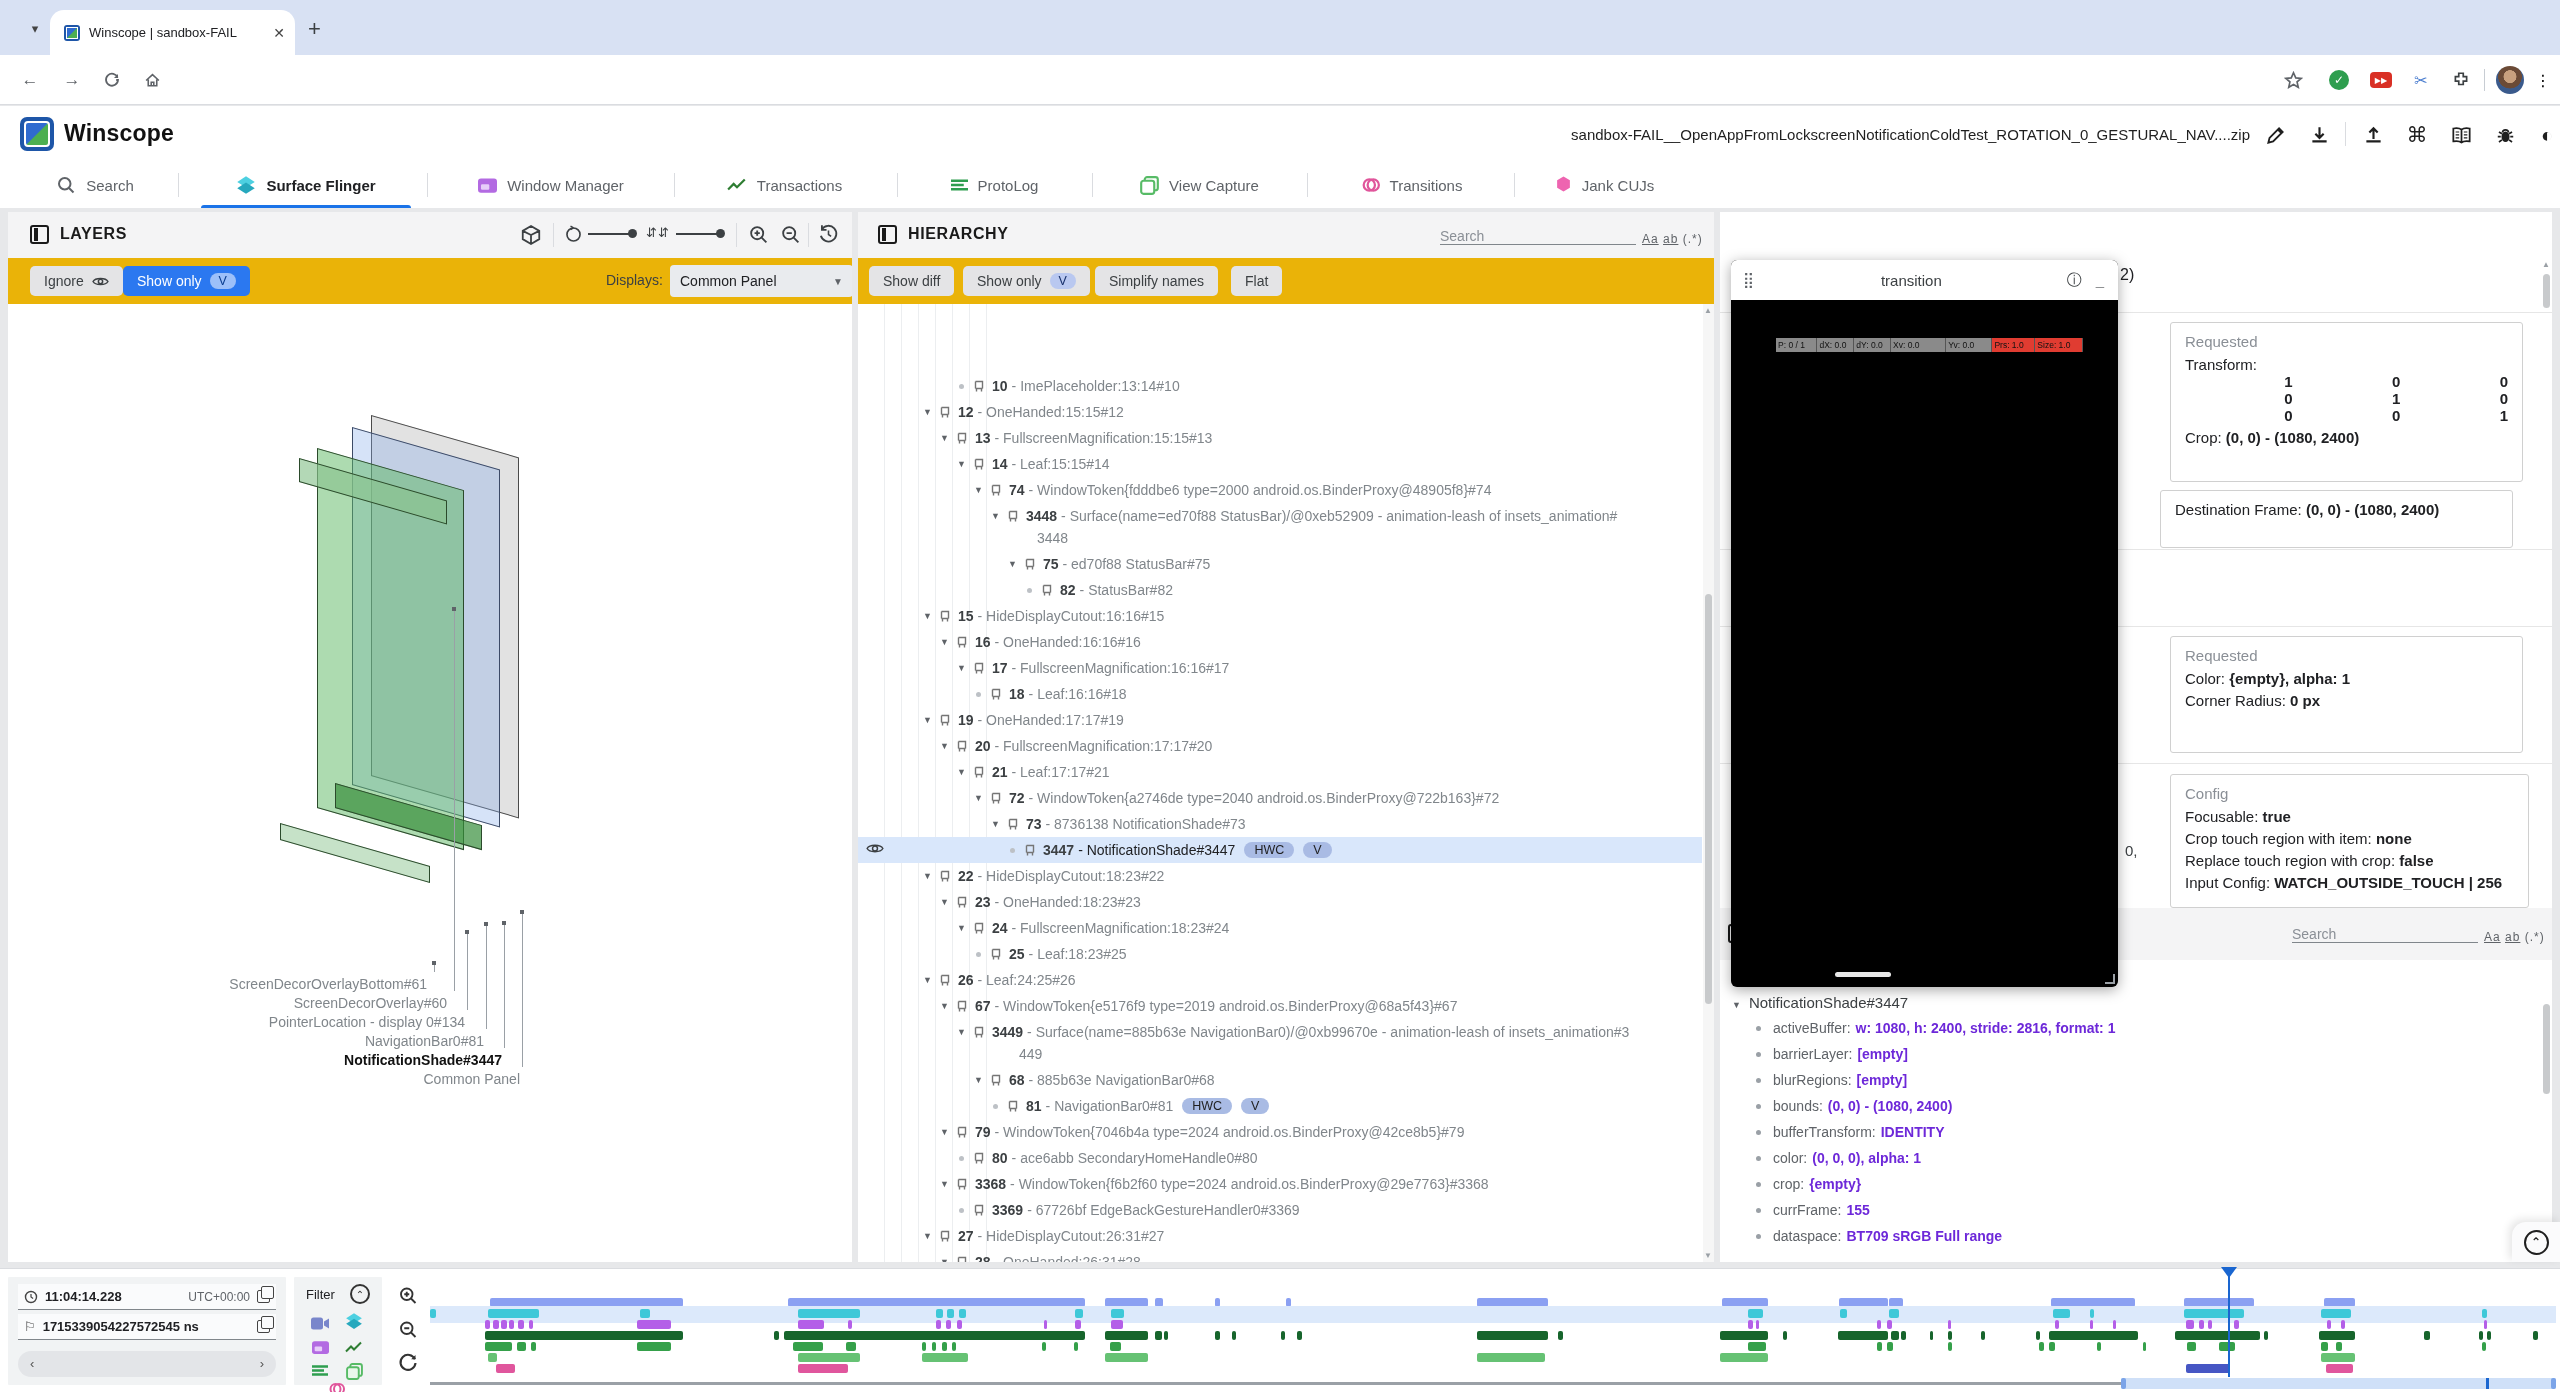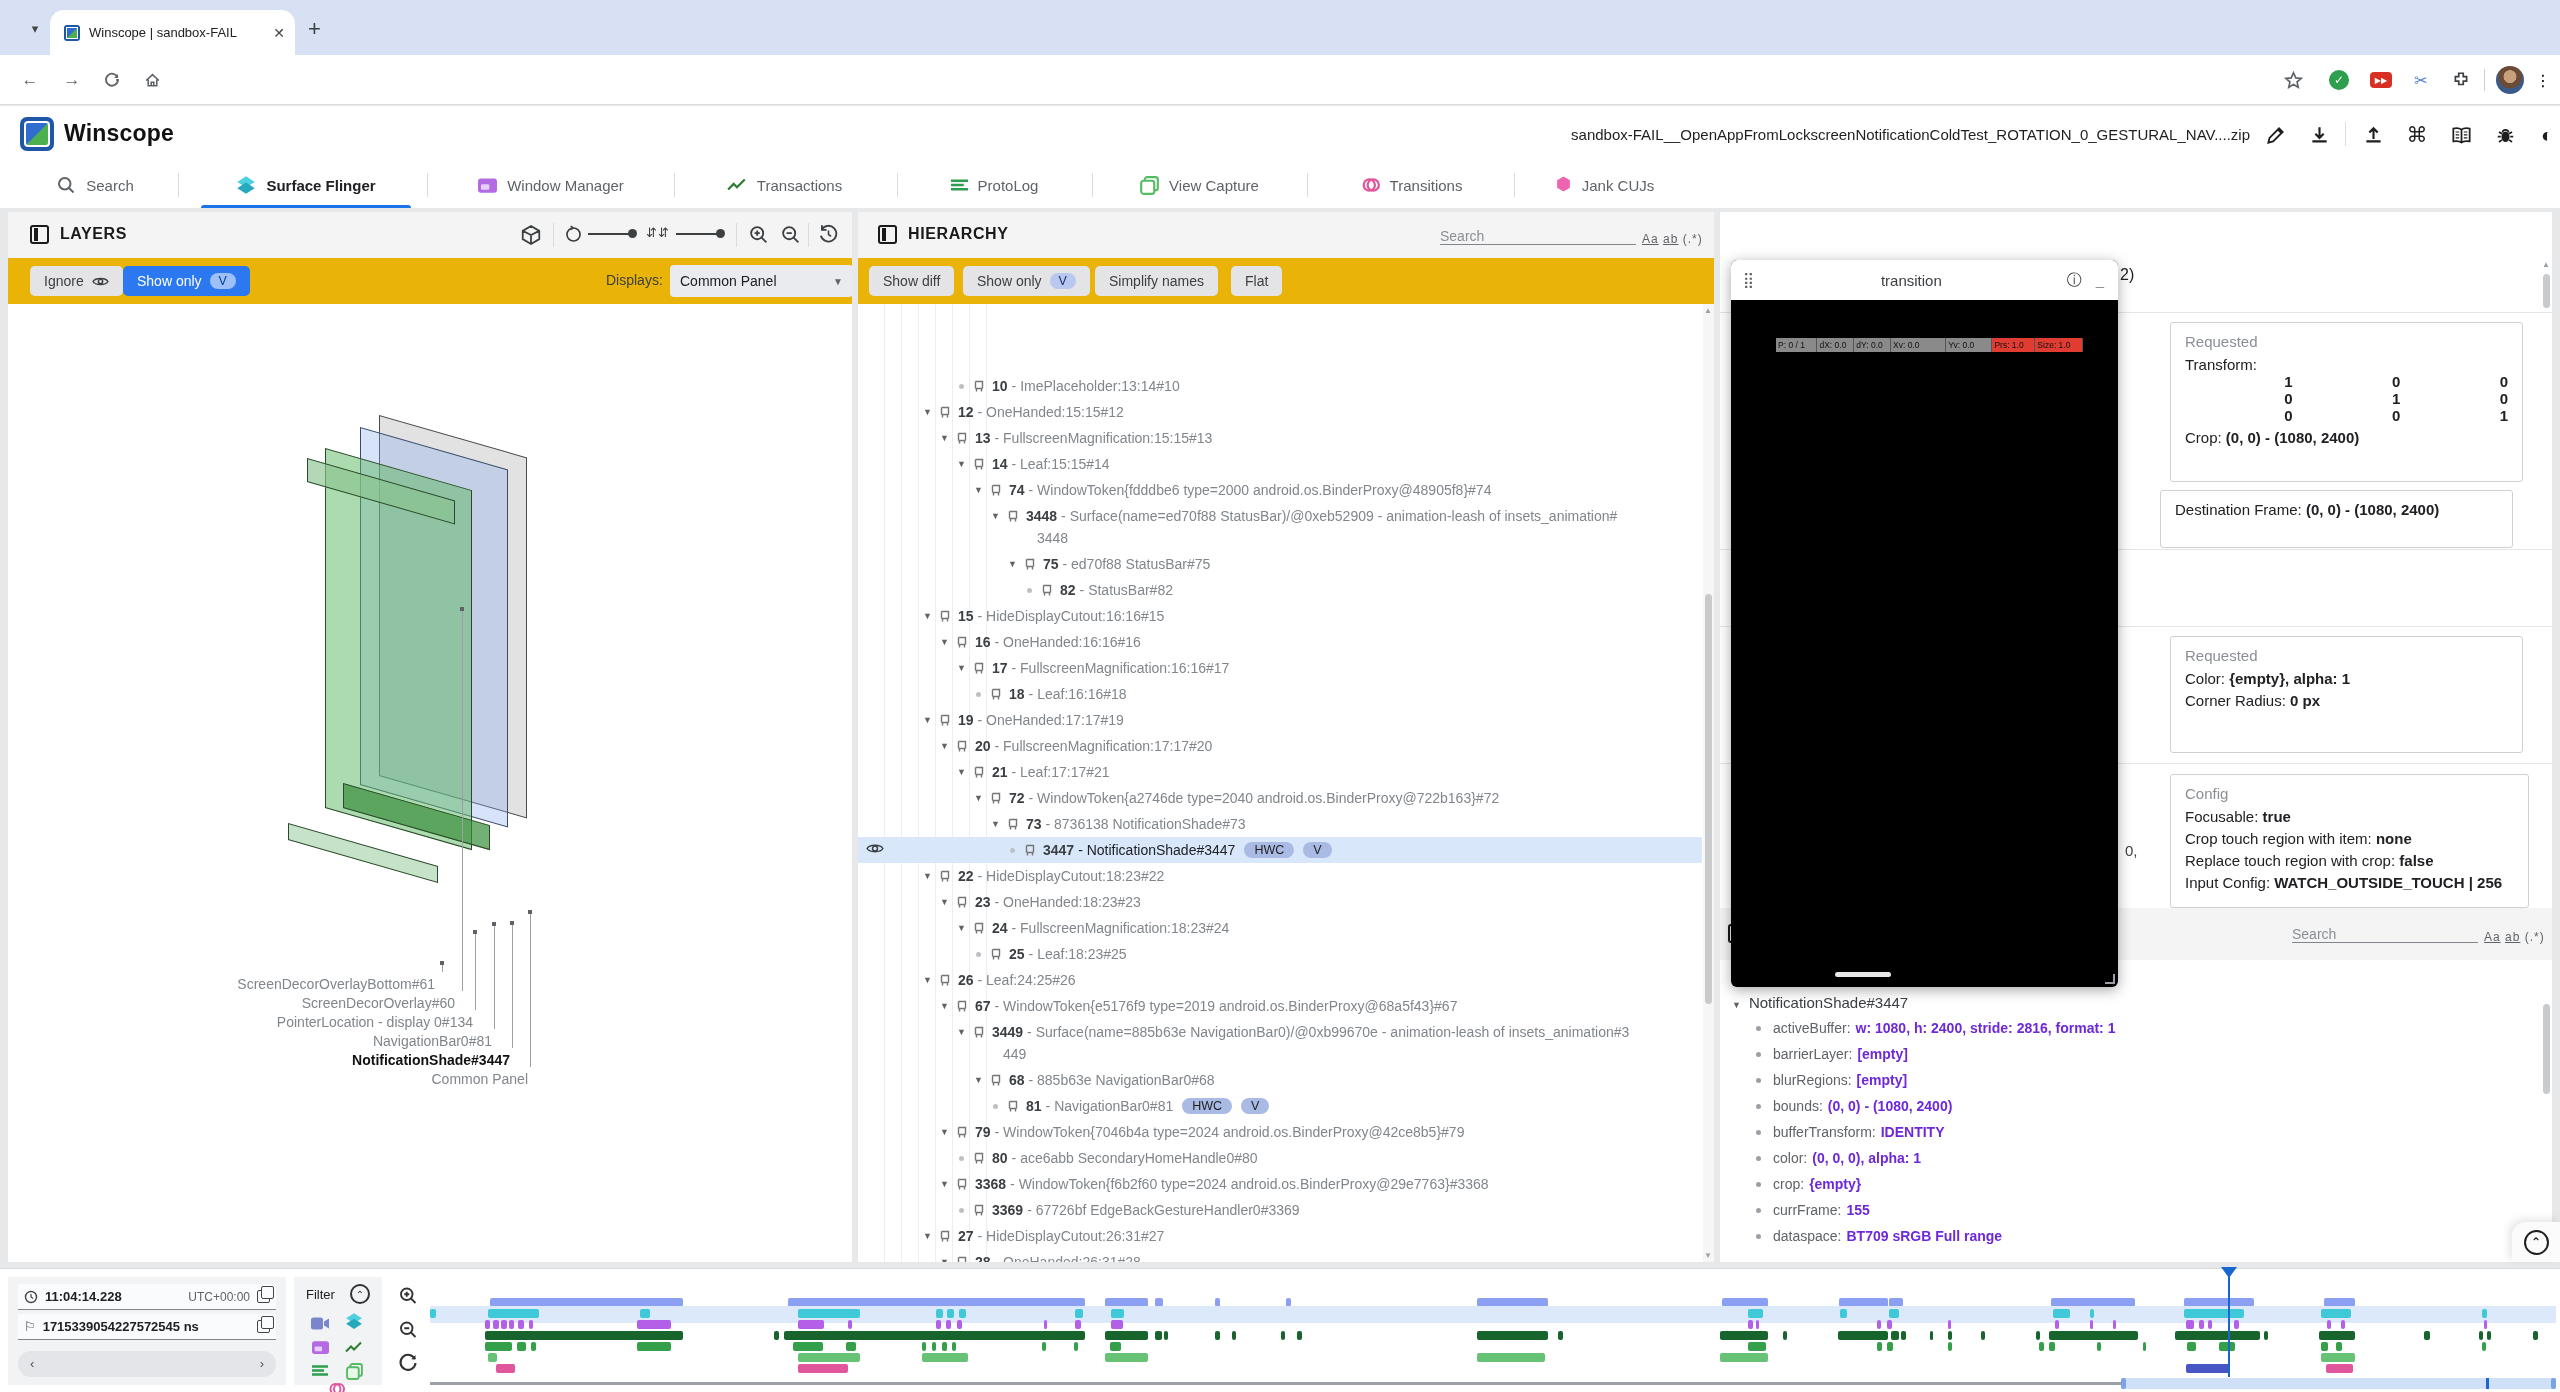--- a/index.html
+++ b/index.html
@@ -334,21 +334,21 @@
       <span class="pill blue abs" style="left:115px;top:8px">
         <span>Show only</span>
         <span class="chip">V</span>
       </span>
       <span class="abs" style="left:598px;top:14px;font-size:14px;color:#3c4043">Displays:</span>
       <span class="abs" style="left:662px;top:7px;width:183px;height:32px;background:#e9ebee;border-radius:4px;display:flex;align-items:center;justify-content:space-between;padding:0 10px;font-size:14px;color:#202124">
         <span>Common Panel</span>
         <span style="font-size:10px;color:#5f6368">▼</span>
       </span>
     </div>
-    <div class="abs" id="scene" style="left:0;top:92px;right:0;bottom:0;background:#fff;overflow:hidden;margin-left:8px;">
+    <div class="abs" id="scene" style="left:0;top:92px;right:0;bottom:0;background:#fff;overflow:hidden;">
         <div class="plane abs" style="left: 363px; top: 111px; width: 148px; height: 361px; background: rgba(158, 158, 158, 0.3); border: 1.5px solid rgb(74, 74, 74);"></div>
         <div class="plane abs" style="left: 344px; top: 123px; width: 148px; height: 358px; background: rgba(130, 170, 235, 0.33); border: 1.5px solid rgb(60, 74, 102);"></div>
         <div class="plane abs" style="left: 309px; top: 144px; width: 147px; height: 360px; background: rgba(92, 184, 97, 0.5); border: 1.5px solid rgb(43, 74, 43);"></div>
         <div class="plane abs" style="left: 291px; top: 154px; width: 148px; height: 24px; background: rgba(139, 195, 143, 0.65); border: 1.5px solid rgb(43, 74, 43);"></div>
         <div class="plane abs" style="left: 327px; top: 479px; width: 147px; height: 25px; background: rgba(56, 142, 60, 0.7); border: 1.5px solid rgb(43, 74, 43);"></div>
         <div class="plane abs" style="left: 272px; top: 519px; width: 150px; height: 17px; background: rgba(174, 213, 176, 0.7); border: 1.5px solid rgb(43, 74, 43);"></div>
         <div class="lead-line" style="left: 426px; top: 659px; height: 9px;"></div>
         <div class="lead-dot" style="left: 424px; top: 657px;"></div>
         <div class="lead-line" style="left: 446px; top: 305px; height: 382px;"></div>
         <div class="lead-dot" style="left: 444px; top: 303px;"></div>
@@ -602,21 +602,21 @@
           <span> - WindowToken{e5176f9 type=2019 android.os.BinderProxy@68a5f43}#67</span>
         </div>
         <div class="trow" style="left: 0px; top: 715px; padding-left: 99px;">
           <span class="tri">▼</span>
           <svg width="12" height="13" viewBox="0 0 12 13" style="margin-right:7px">
             <path d="M2.5 1.5h7v7M2.5 1.5v7M2.5 8.5h7M3.5 8.5v3M8.5 8.5v3" fill="none" stroke="#757575" stroke-width="1.4"></path>
           </svg>
           <b>3449</b>
           <span> - Surface(name=885b63e NavigationBar0)/@0xb99670e - animation-leash of insets_animation#3</span>
         </div>
-        <div class="trow" style="left: 0px; top: 737px; padding-left: 145px; color: rgb(128, 134, 139);">449</div>
+        <div class="trow" style="left: 16px; top: 737px; padding-left: 145px; color: rgb(128, 134, 139);">449</div>
         <div class="trow" style="left: 0px; top: 763px; padding-left: 116px;">
           <span class="tri">▼</span>
           <svg width="12" height="13" viewBox="0 0 12 13" style="margin-right:7px">
             <path d="M2.5 1.5h7v7M2.5 1.5v7M2.5 8.5h7M3.5 8.5v3M8.5 8.5v3" fill="none" stroke="#757575" stroke-width="1.4"></path>
           </svg>
           <b>68</b>
           <span> - 885b63e NavigationBar0#68</span>
         </div>
         <div class="trow" style="left: 0px; top: 789px; padding-left: 133px;">
           <span class="leafdot"></span>

